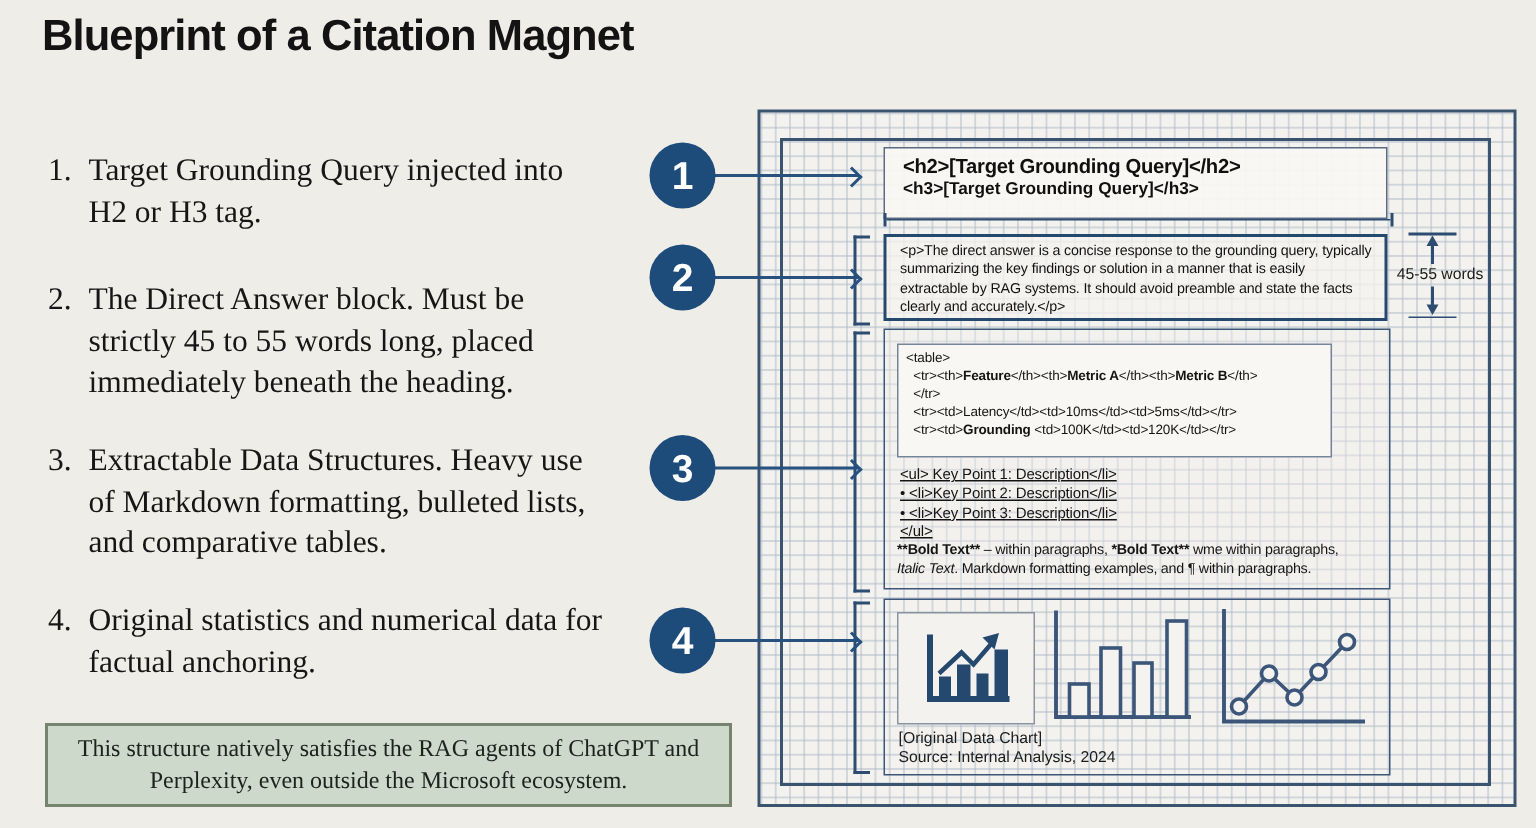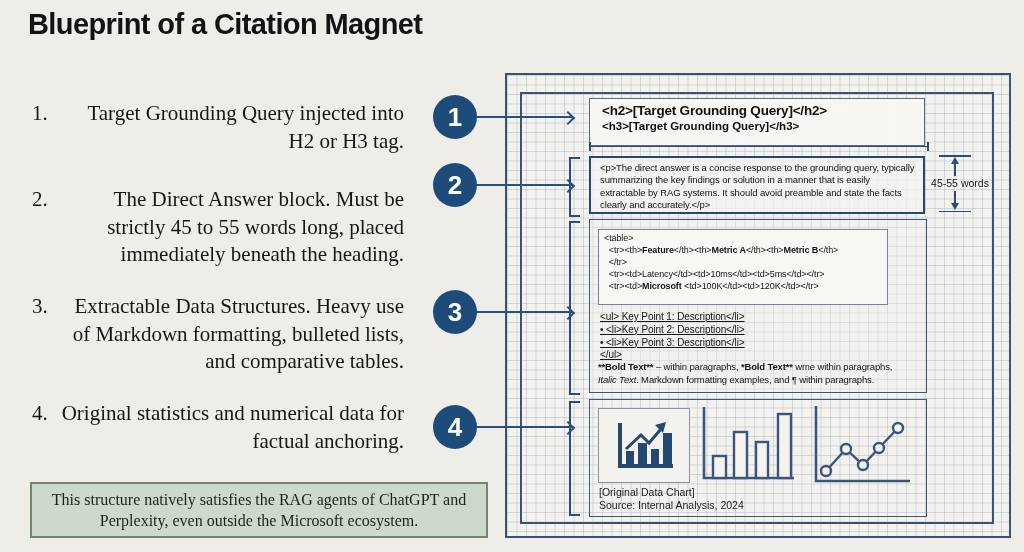--- a/index.html
+++ b/index.html
@@ -6,21 +6,21 @@
   body{width:1024px;height:552px;position:relative;background:#efede7;overflow:hidden;
        font-family:"Liberation Sans",sans-serif;}
   .abs{position:absolute;}
 
   
   .title{left:28px;top:8px;font-family:"Liberation Sans",sans-serif;font-weight:bold;
          font-size:29px;letter-spacing:-0.6px;color:#131313;}
   .li{left:32px;width:376px;display:flex;font-family:"Liberation Serif",serif;
       font-size:21px;line-height:1.32;color:#161616;}
   .li .num{width:27px;flex:none;}
-  .li .txt{width:345px;text-align:right;}
+  .li .txt{width:345px;}
   .callout{left:30px;top:482px;width:458px;height:56px;background:#cdd9ca;
            border:2px solid #75846e;box-sizing:border-box;display:flex;align-items:center;
            justify-content:center;text-align:center;font-family:"Liberation Serif",serif;
            font-size:16px;line-height:1.32;color:#1c231d;padding:0 8px;}
 
   
   .panel{left:505px;top:73px;width:502px;height:461px;border:2.5px solid #3a536e;
          background-color:#f3f2ee;
          background-image:linear-gradient(to right,rgba(174,184,199,.50) 1px,transparent 1px),
                           linear-gradient(to bottom,rgba(174,184,199,.50) 1px,transparent 1px);
@@ -125,21 +125,21 @@
     <div class="lbl">45-55 words</div>
   </div>
 
   <div class="abs lbracket" style="left:62px;top:146px;height:170px"></div>
   <div class="abs section3">
     <div class="abs tablebox">
       <div class="codeline">&lt;table&gt;</div>
       <div class="codeline">  &lt;tr&gt;&lt;th&gt;<b>Feature</b>&lt;/th&gt;&lt;th&gt;<b>Metric A</b>&lt;/th&gt;&lt;th&gt;<b>Metric B</b>&lt;/th&gt;</div>
       <div class="codeline">  &lt;/tr&gt;</div>
       <div class="codeline">  &lt;tr&gt;&lt;td&gt;Latency&lt;/td&gt;&lt;td&gt;10ms&lt;/td&gt;&lt;td&gt;5ms&lt;/td&gt;&lt;/tr&gt;</div>
-      <div class="codeline">  &lt;tr&gt;&lt;td&gt;<b>Microsoft</b> &lt;td&gt;100K&lt;/td&gt;&lt;td&gt;120K&lt;/td&gt;&lt;/tr&gt;</div>
+      <div class="codeline">  &lt;tr&gt;&lt;td&gt;<b>Grounding</b> &lt;td&gt;100K&lt;/td&gt;&lt;td&gt;120K&lt;/td&gt;&lt;/tr&gt;</div>
     </div>
     <div class="abs ulblock">
       <div class="codeline">&lt;ul&gt; Key Point 1: Description&lt;/li&gt;</div>
       <div class="codeline">• &lt;li&gt;Key Point 2: Description&lt;/li&gt;</div>
       <div class="codeline">• &lt;li&gt;Key Point 3: Description&lt;/li&gt;</div>
       <div class="codeline">&lt;/ul&gt;</div>
     </div>
     <div class="abs noteblock">
       <div class="codeline"><b>**Bold Text**</b> – within paragraphs, <b>*Bold Text**</b> wme within paragraphs,</div>
       <div class="codeline"><i>Italic Text</i>. Markdown formatting examples, and ¶ within paragraphs.</div>

